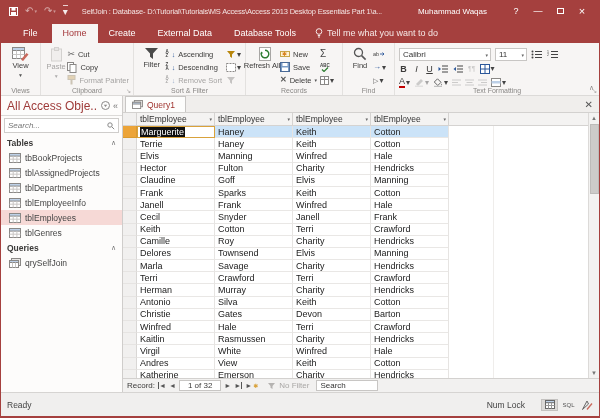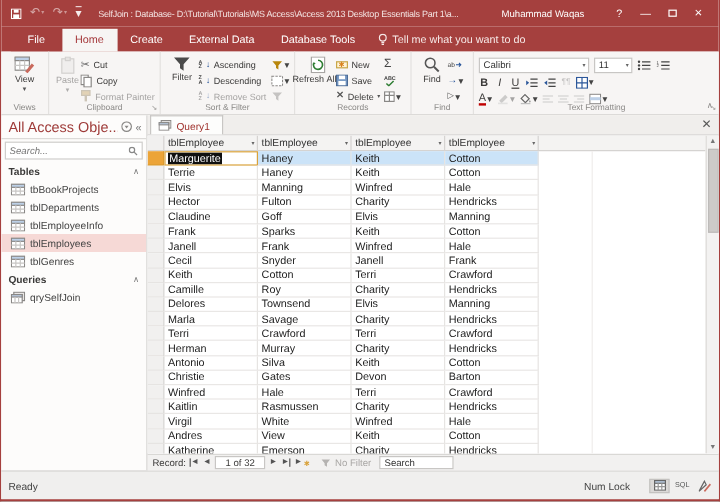--- a/index.html
+++ b/index.html
@@ -533,20 +533,32 @@
                 <rect x="0.5" y="0.5" width="11" height="9" fill="#fff" stroke="#8a8886"></rect>
                 <rect x="0.5" y="0.5" width="11" height="2.6" fill="#BDD0E7" stroke="#8a8886"></rect>
                 <line x1="4.2" y1="3" x2="4.2" y2="9.5" stroke="#C8C6C4"></line>
                 <line x1="7.9" y1="3" x2="7.9" y2="9.5" stroke="#C8C6C4"></line>
                 <line x1="0.5" y1="6.2" x2="11.5" y2="6.2" stroke="#C8C6C4"></line>
               </svg>
             </span>
             <span class="nlabel">tbBookProjects</span>
           </div>
 
+          <div class="nav-item">
+            <span>
+              <svg width="12" height="10" viewBox="0 0 12 10">
+                <rect x="0.5" y="0.5" width="11" height="9" fill="#fff" stroke="#8a8886"></rect>
+                <rect x="0.5" y="0.5" width="11" height="2.6" fill="#BDD0E7" stroke="#8a8886"></rect>
+                <line x1="4.2" y1="3" x2="4.2" y2="9.5" stroke="#C8C6C4"></line>
+                <line x1="7.9" y1="3" x2="7.9" y2="9.5" stroke="#C8C6C4"></line>
+                <line x1="0.5" y1="6.2" x2="11.5" y2="6.2" stroke="#C8C6C4"></line>
+              </svg>
+            </span>
+            <span class="nlabel">tblAssignedProjects</span>
+          </div>
 
           <div class="nav-item">
             <span>
               <svg width="12" height="10" viewBox="0 0 12 10">
                 <rect x="0.5" y="0.5" width="11" height="9" fill="#fff" stroke="#8a8886"></rect>
                 <rect x="0.5" y="0.5" width="11" height="2.6" fill="#BDD0E7" stroke="#8a8886"></rect>
                 <line x1="4.2" y1="3" x2="4.2" y2="9.5" stroke="#C8C6C4"></line>
                 <line x1="7.9" y1="3" x2="7.9" y2="9.5" stroke="#C8C6C4"></line>
                 <line x1="0.5" y1="6.2" x2="11.5" y2="6.2" stroke="#C8C6C4"></line>
               </svg>

